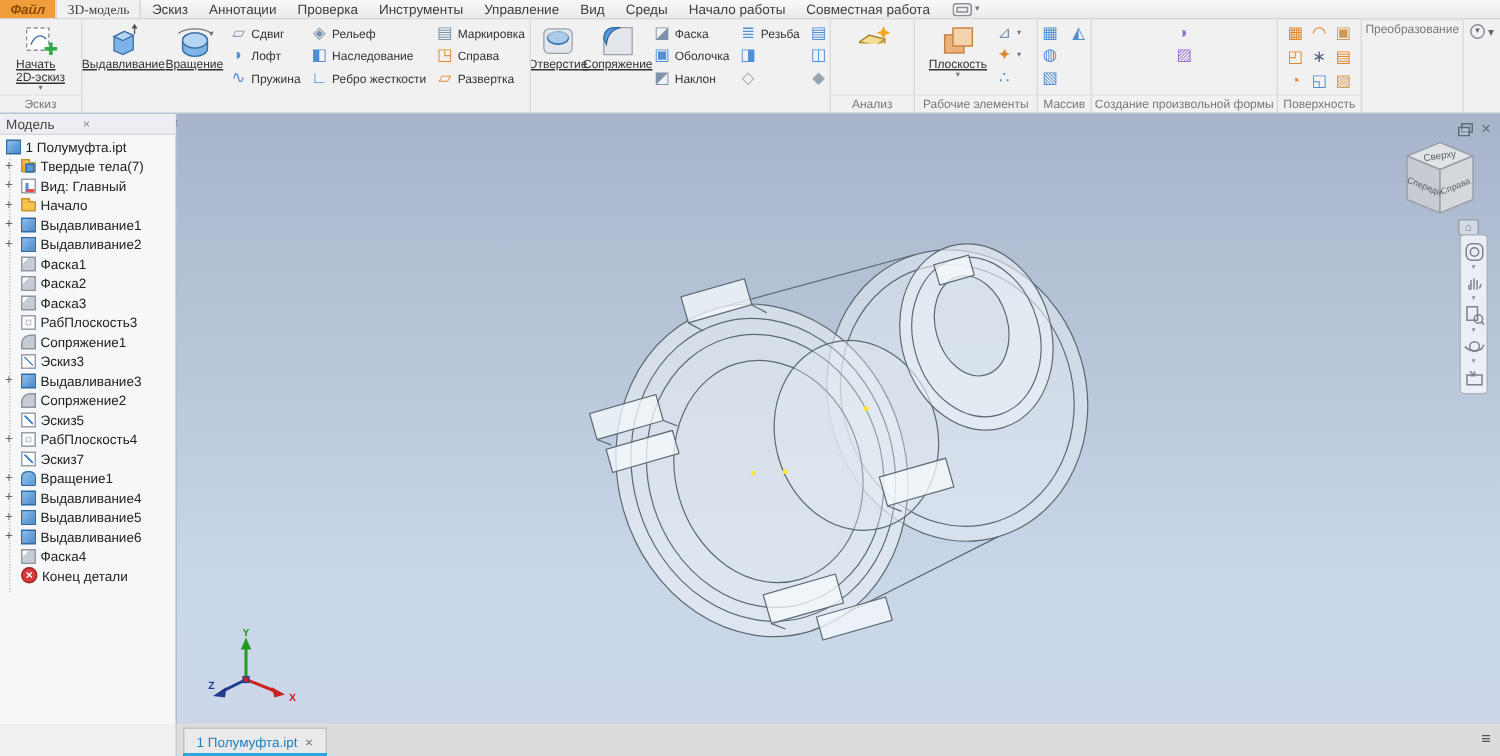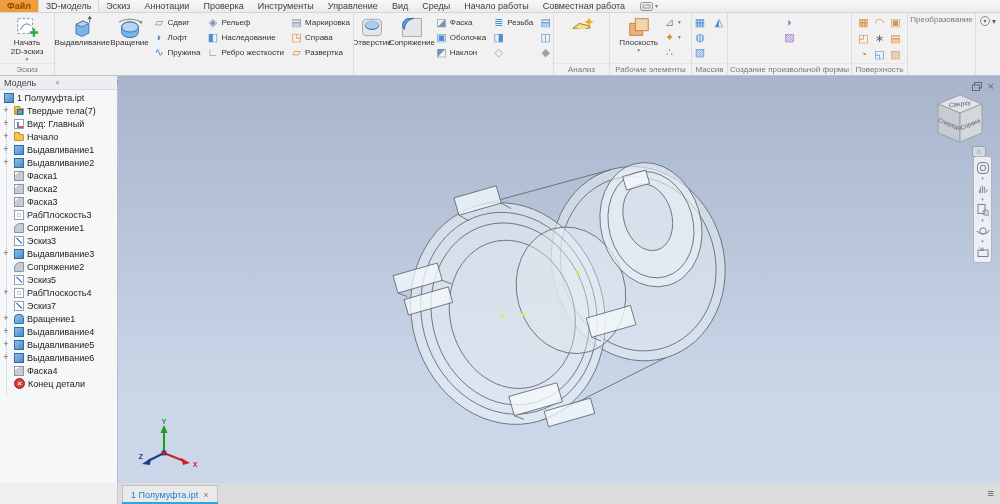--- a/index.html
+++ b/index.html
@@ -6,37 +6,37 @@
   *{box-sizing:border-box;}
   #app{position:relative;width:1000px;height:504px;overflow:hidden;
        font-family:"Liberation Sans",sans-serif;background:#f1f1f1;
        -webkit-font-smoothing:antialiased;}
 
   
   .menubar{position:absolute;left:0;top:0;width:1000px;height:13px;
     background:linear-gradient(#f8f8f8,#ebebeb);border-bottom:1px solid #d6d6d6;
     display:flex;align-items:stretch;}
   .mtab{font-size:9px;line-height:13px;padding:0 7px;color:#3d3d3d;white-space:nowrap;cursor:default;}
-  .mtab.file{background:#f09d3c;color:#8a4a00;font-weight:bold;}
-  .mtab.active{background:#f1f1f1;border-left:1px solid #d6d6d6;border-right:1px solid #d6d6d6;}
+  .mtab.file{background:#f09d3c;color:#8a4a00;font-weight:bold;font-style:italic;}
+  .mtab.active{background:#f1f1f1;border-left:1px solid #d6d6d6;border-right:1px solid #d6d6d6;font-family:Liberation Serif, serif;}
   .menu-right{margin-left:8px;display:flex;align-items:center;gap:2px;color:#666;}
   .menu-right svg{display:block;}
   .menu-right .caret{font-size:6px;line-height:13px;}
 
   
   .ribbon{position:absolute;left:0;top:13px;width:1000px;height:63px;background:#f1f1f1;
     border-bottom:1px solid #b9c3d2;display:flex;align-items:stretch;}
   .rgroup{flex:none;display:flex;flex-direction:column;border-right:1px solid #dcdcdc;overflow:hidden;}
   .rg-body{flex:1;display:flex;align-items:flex-start;justify-content:center;padding-top:1px;overflow:hidden;}
   .rg-label{height:12px;font-size:8px;line-height:11px;color:#787878;text-align:center;
     border-top:1px solid #e6e6e6;white-space:nowrap;overflow:hidden;}
   .rbig{display:flex;flex-direction:column;align-items:center;padding:1px 2px 0 2px;min-width:40px;cursor:default;}
   .rbig-icon{height:24px;display:flex;align-items:center;}
   .rbig-icon svg{display:block;}
-  .rbig-label{font-size:8px;color:#333;text-align:center;line-height:1.12;white-space:nowrap;}
+  .rbig-label{font-size:8px;color:#333;line-height:1.12;white-space:nowrap;text-decoration:underline;}
   .caret{font-size:5.5px;color:#777;line-height:1;}
   .rcol{display:flex;flex-direction:column;padding:1px 1px;}
   .rrow{display:flex;align-items:center;gap:2px;height:15px;padding:0 2px;white-space:nowrap;cursor:default;}
   .rlabel{font-size:8px;color:#333;}
   .si{font-size:11px;line-height:1;width:13px;text-align:center;}
   .rgrid{display:grid;grid-template-columns:repeat(3,15px);grid-auto-rows:15px;gap:1px;padding-top:1px;}
   .rgrid .si{width:15px;line-height:15px;}
   .c-blue{color:#4f8fd6;}.c-slate{color:#7d93ad;}.c-orange{color:#e0872e;}
   .c-gray{color:#9aa4ae;}.c-purple{color:#9a6fd0;}.c-dark{color:#55607a;}.c-tan{color:#cf9a55;}
   .ribbon-collapse{position:absolute;right:4px;top:3px;color:#666;font-size:8px;display:flex;align-items:center;gap:2px;}

